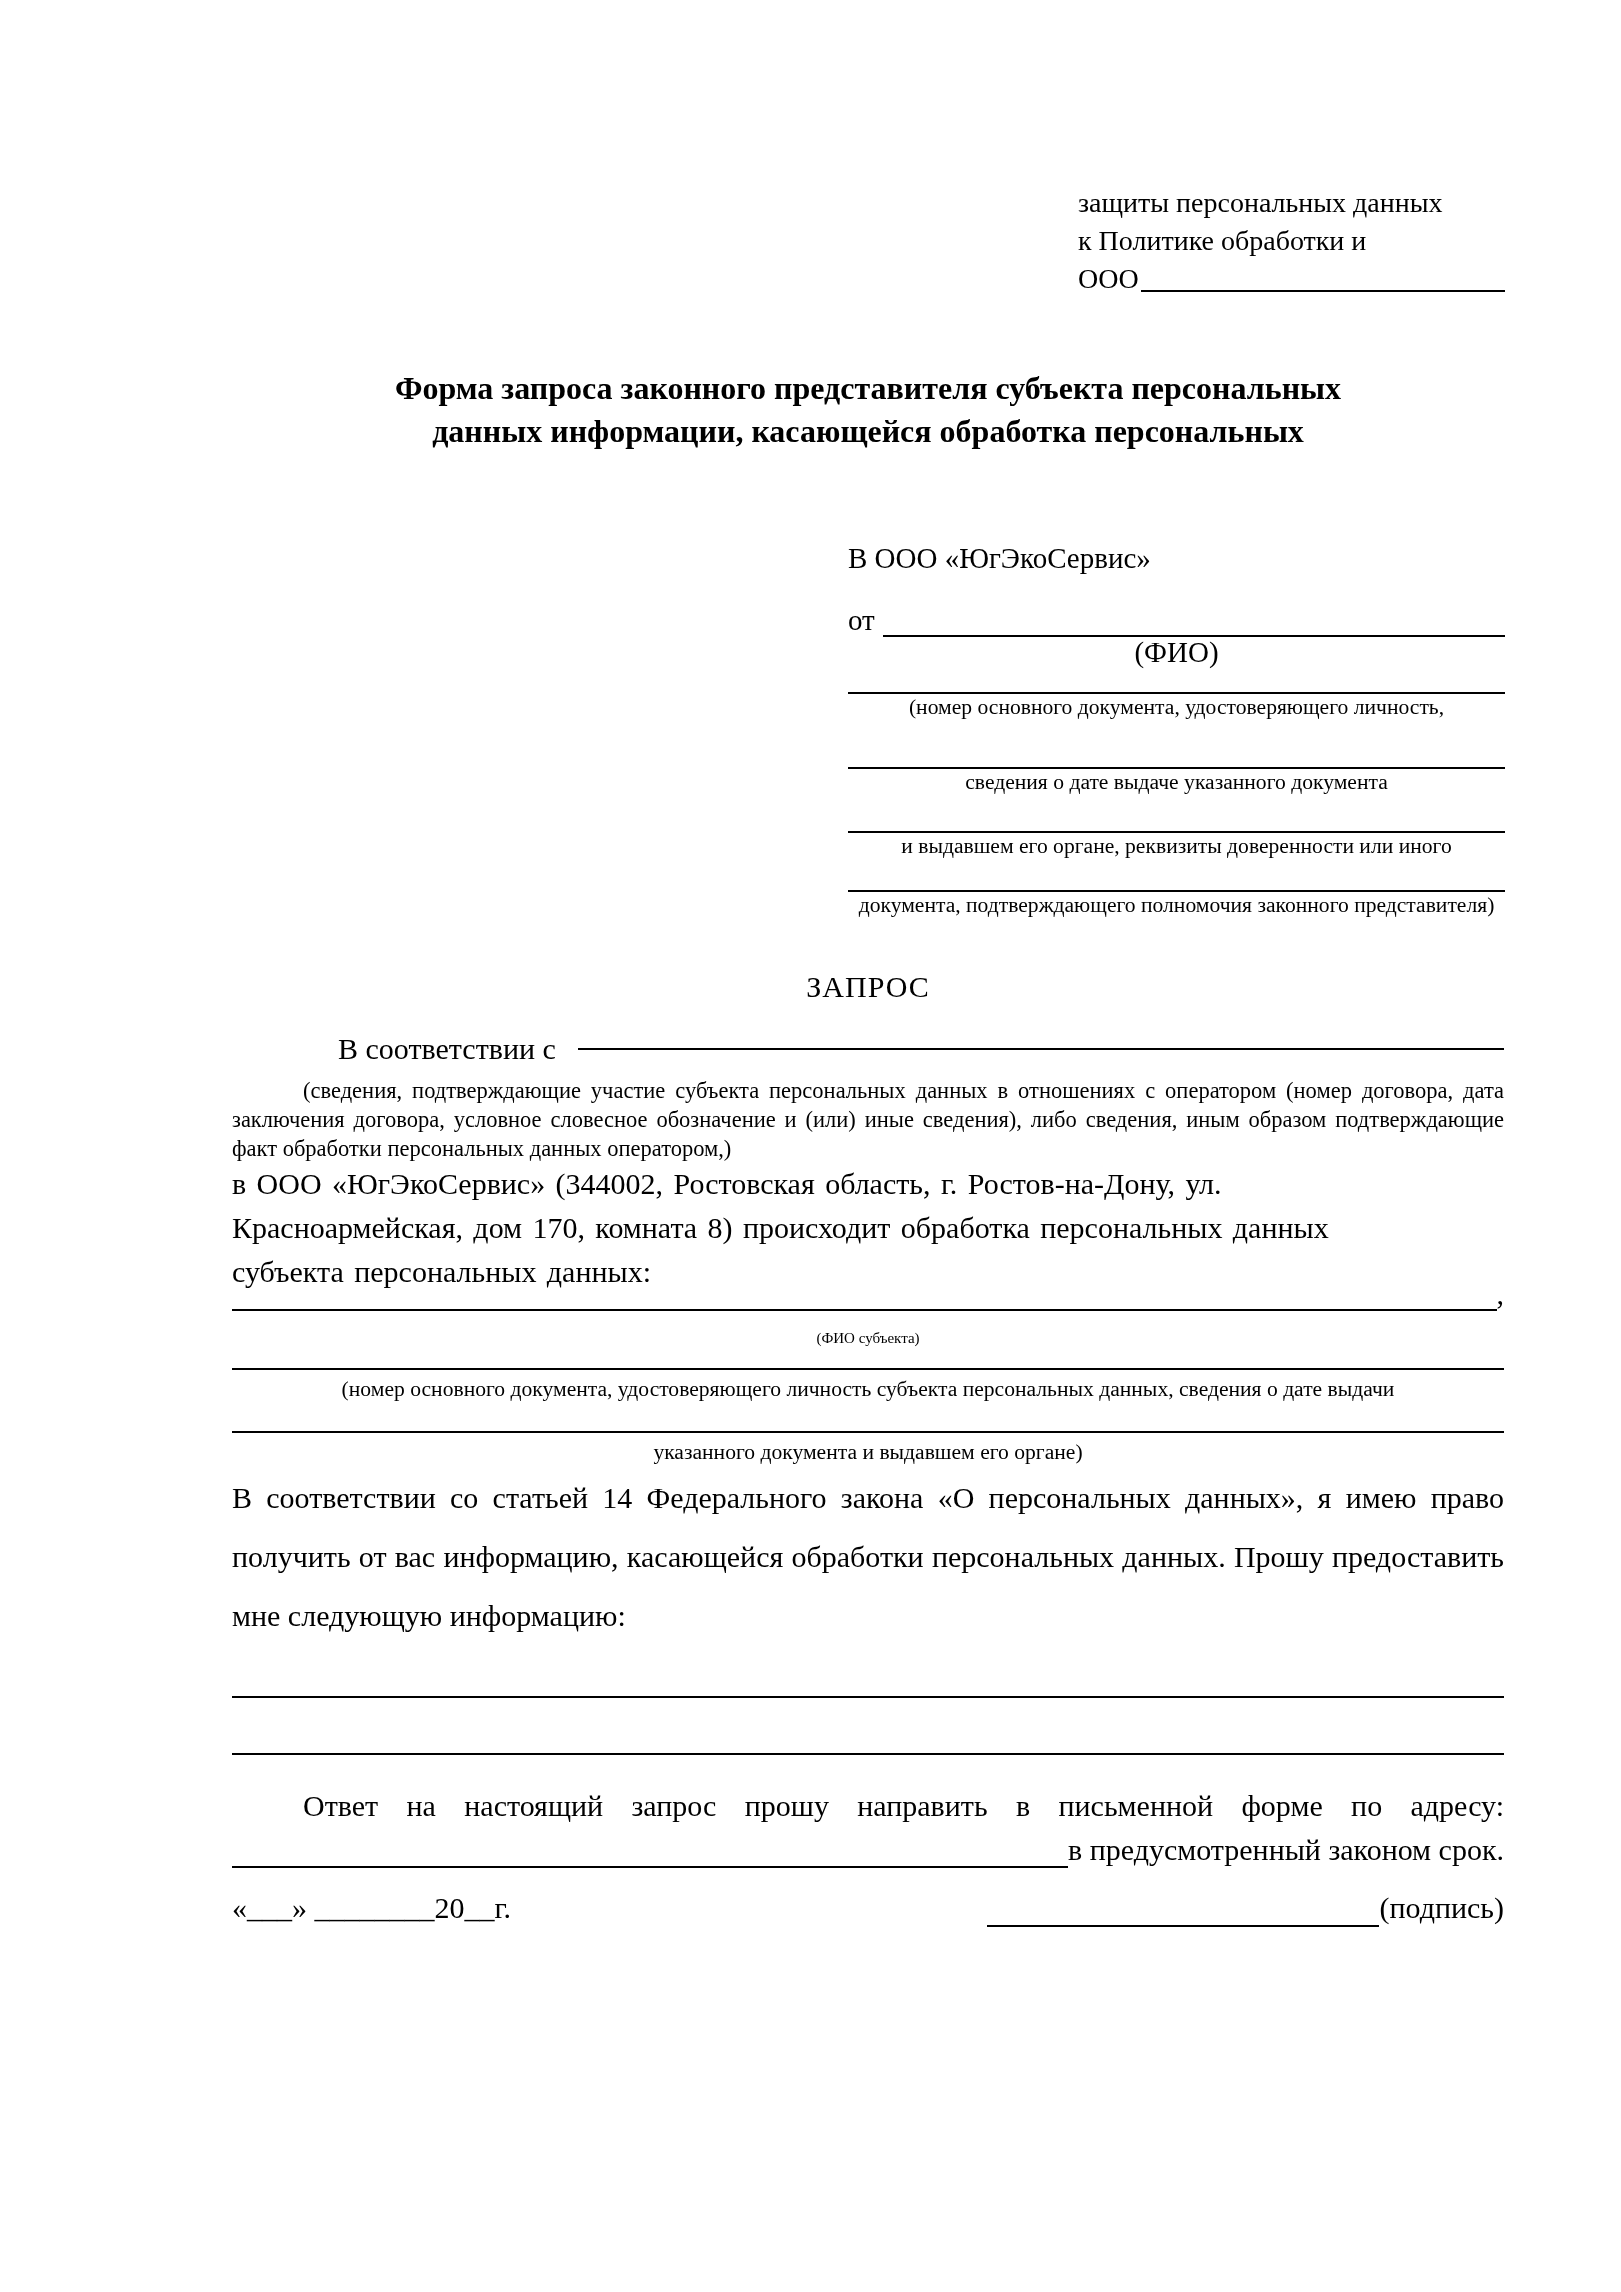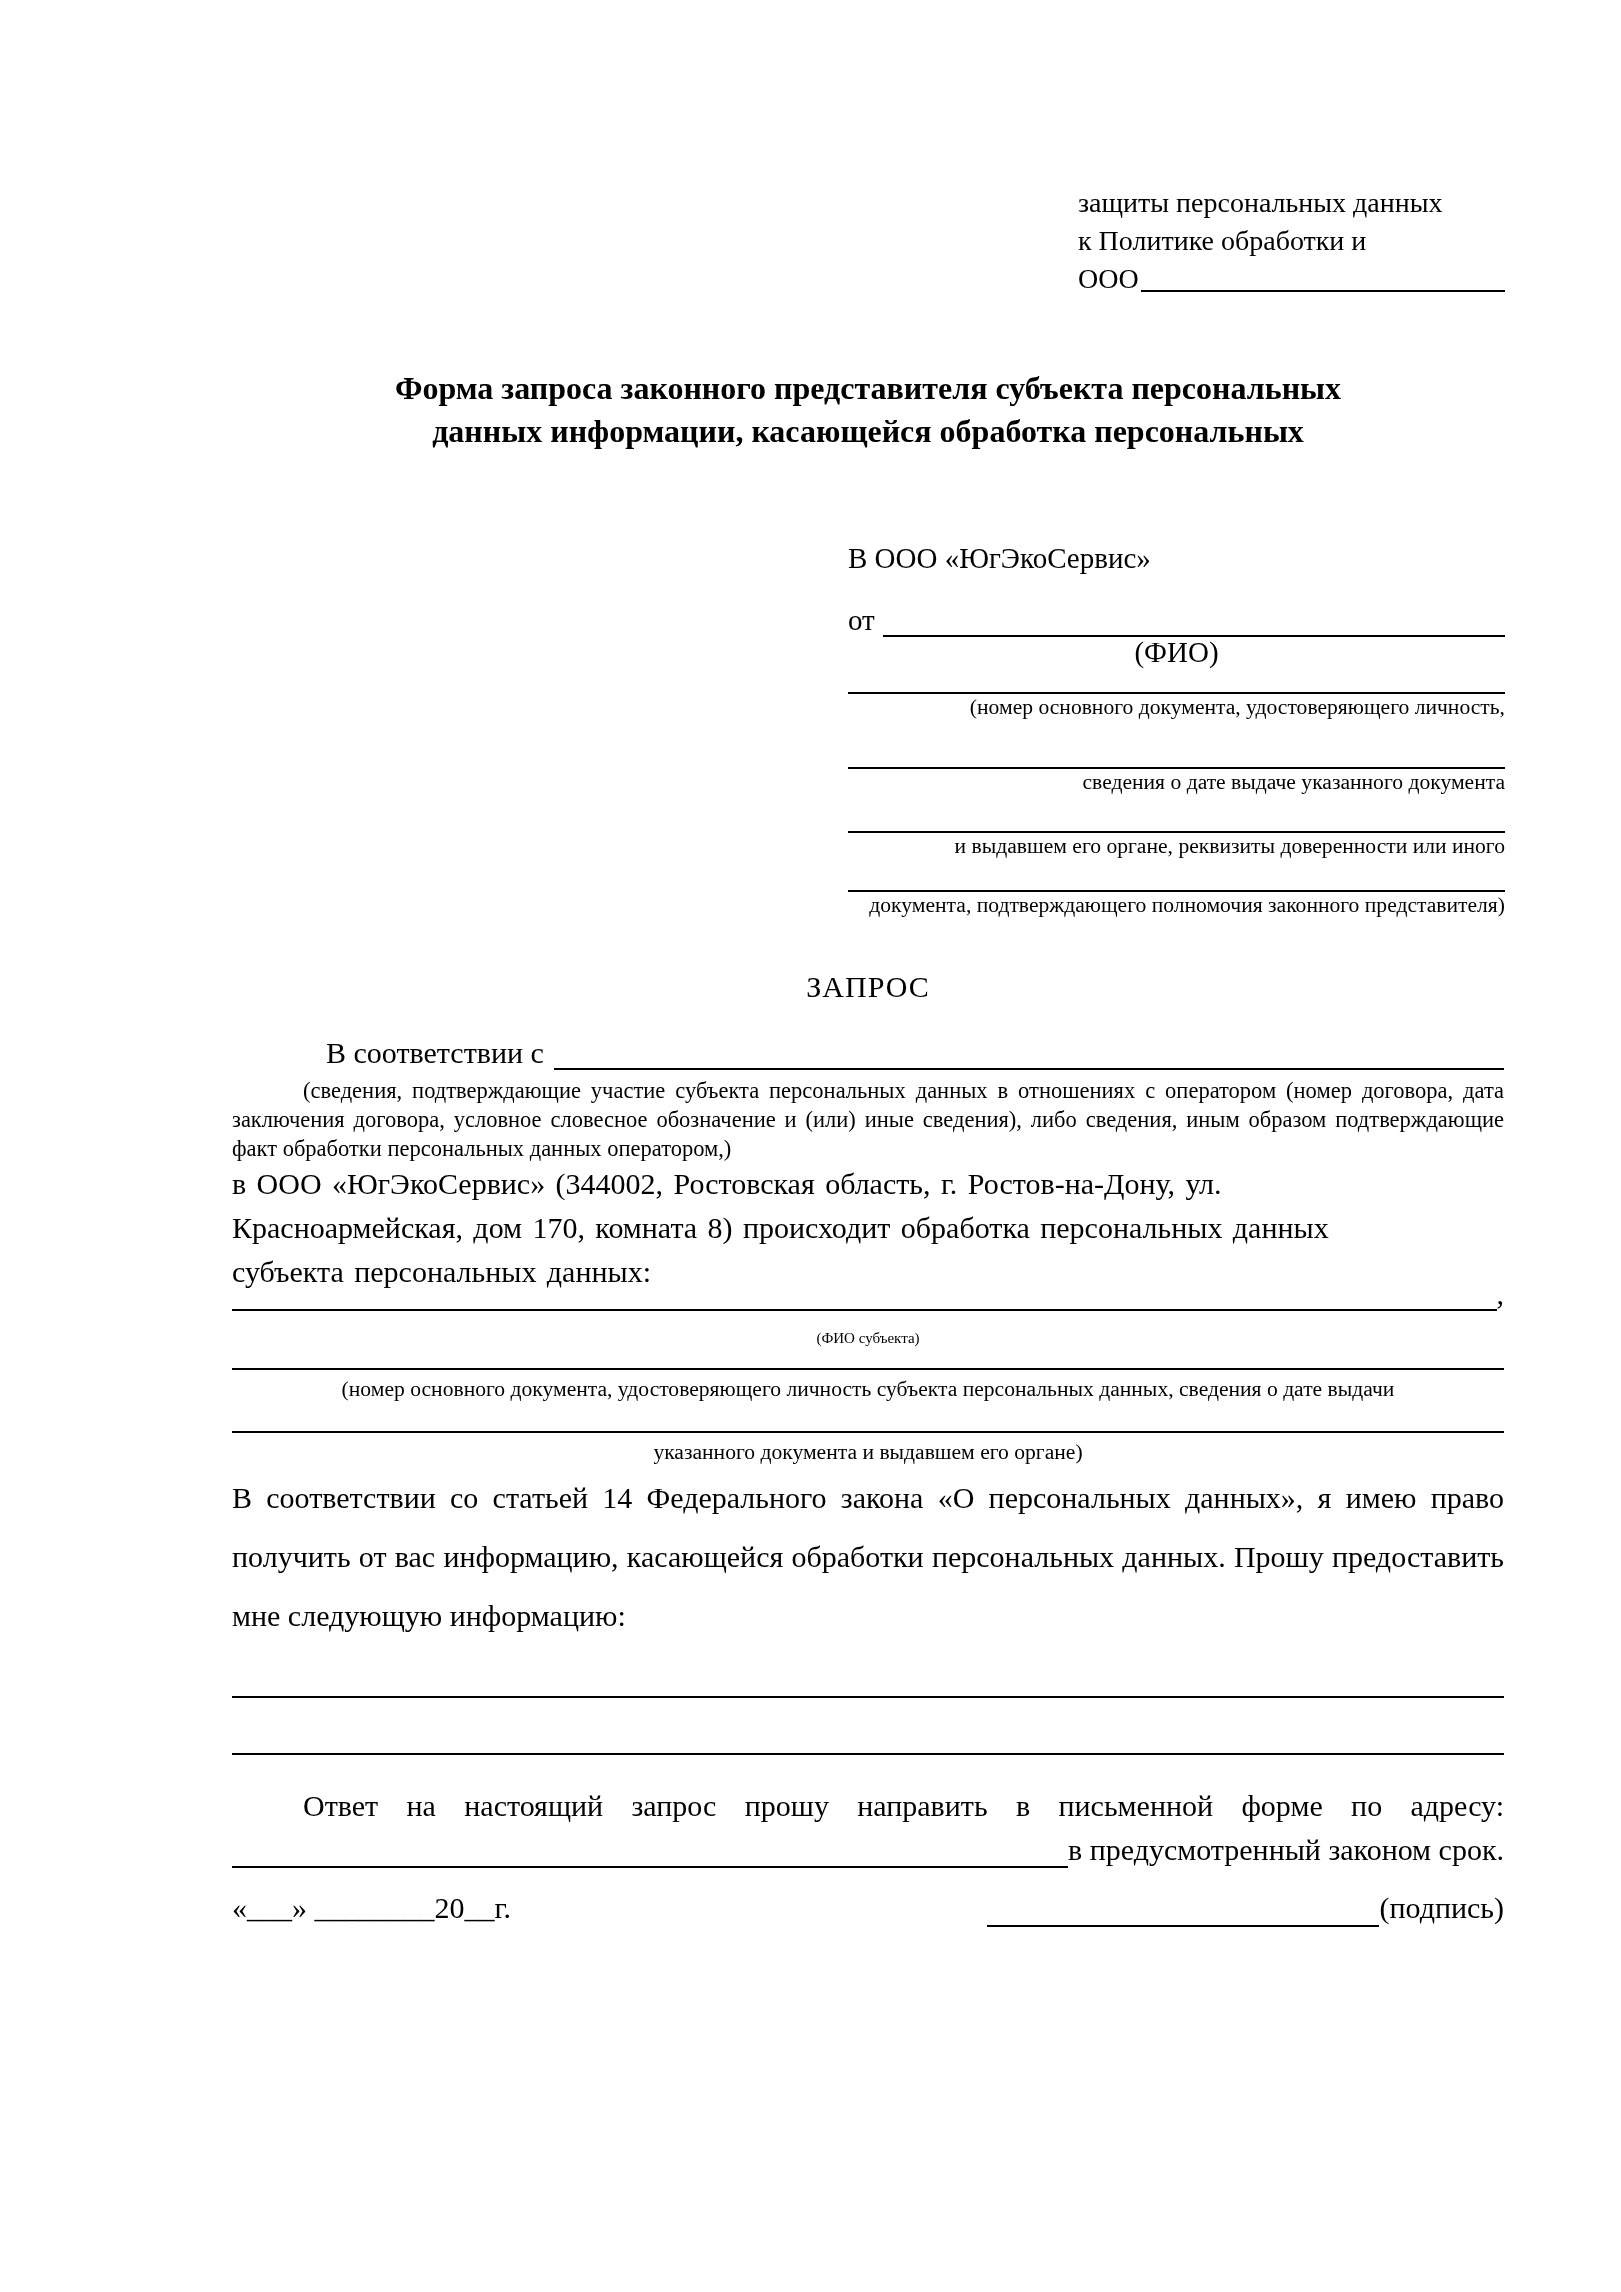--- a/index.html
+++ b/index.html
@@ -27,35 +27,35 @@
   .doc-title {
     position: absolute; left: 232px; top: 367px; width: 1272px;
     text-align: center; font-size: 32px; font-weight: bold; line-height: 43px;
   }
 
   
   .addressee { position: absolute; left: 848px; top: 539px; width: 657px; font-size: 29px; }
   .addressee .to-line { line-height: 39px; }
   .addressee .from-row { display: flex; align-items: flex-end; margin-top: 17.6px; height: 41px; }
   .addressee .from-row .fill { flex: 1; margin-left: 7.8px; }
-  .small-caption { font-size: 21.6px; line-height: 27.4px; text-align: right; }
+  .small-caption { font-size: 21.6px; line-height: 27.4px; text-align: center; }
   .fio-caption { font-size: 29px; line-height: 27.4px; text-align: center; margin-top: 2px; }
   .blank-a { height: 25.5px; border-bottom: 2px solid #000; }
   .blank-b { height: 46px; border-bottom: 2px solid #000; }
   .blank-c { height: 35px; border-bottom: 2px solid #000; }
   .blank-d { height: 29px; border-bottom: 2px solid #000; }
 
   .zapros-heading {
     position: absolute; left: 232px; top: 970px; width: 1272px;
     text-align: center; font-size: 30px; letter-spacing: 1px;
   }
 
   .intro-row {
     position: absolute; left: 232px; top: 1027px; width: 1272px;
-    display: flex; align-items: flex-end; font-size: 30px; height: 43px;
+    display: flex; align-items: center; font-size: 30px; height: 43px; gap: 12px;
   }
   .intro-row .indent { width: 94px; }
   .intro-row .fill { flex: 1; margin-left: 9.8px; }
 
   .intro-caption {
     position: absolute; left: 232px; top: 1076px; width: 1272px;
     font-size: 22.5px; line-height: 29px; text-align: justify; text-indent: 71px;
   }
 
   .op-par {

